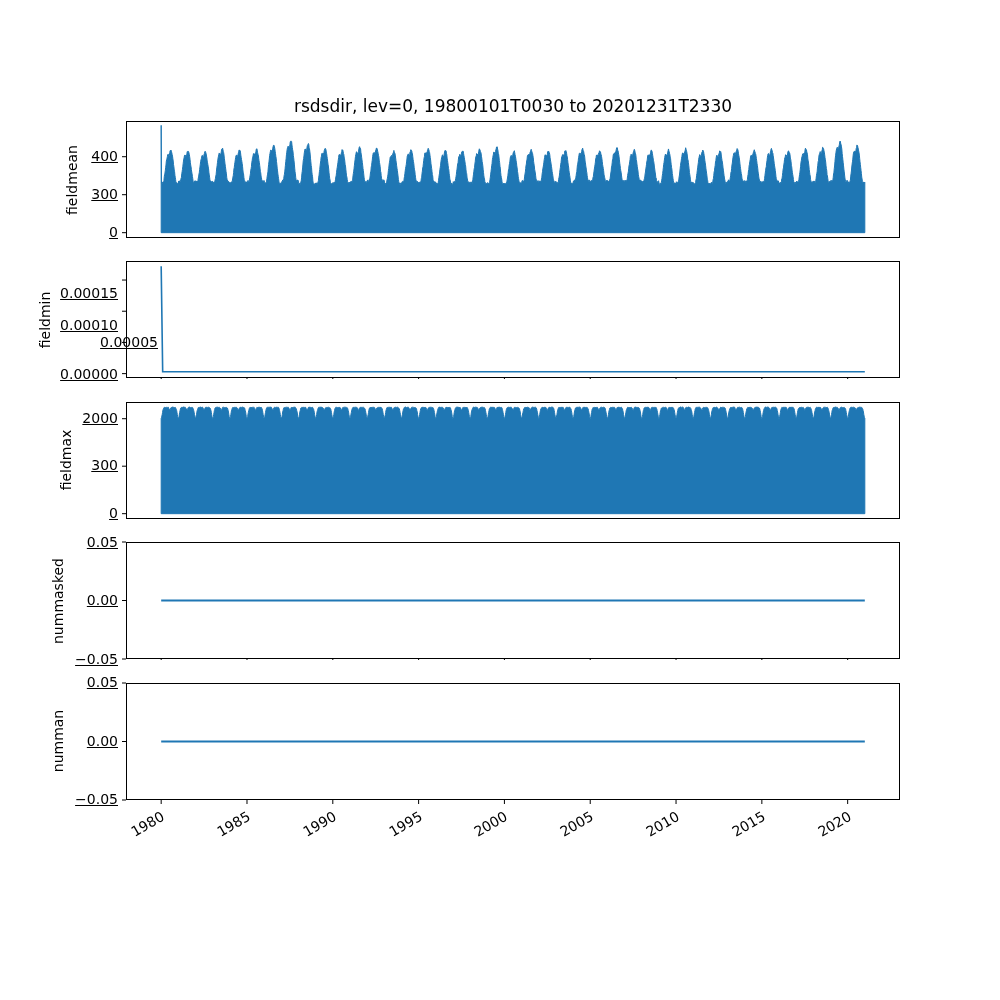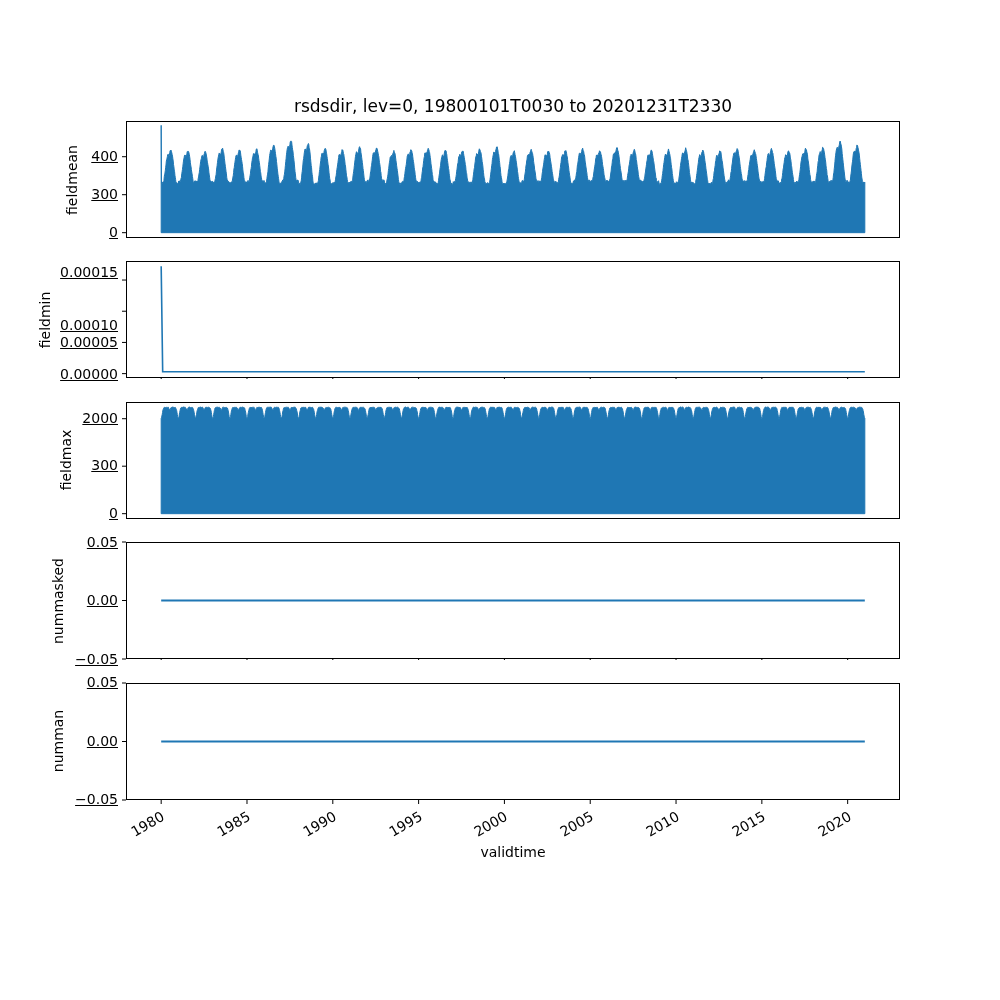--- a/index.html
+++ b/index.html
@@ -70,23 +70,23 @@
           <line x1="206.8004434589797" y1="117" x2="206.8004434589797" y2="121" stroke="#000000" stroke-width="1"></line>
           <line x1="292.6097560975608" y1="117" x2="292.6097560975608" y2="121" stroke="#000000" stroke-width="1"></line>
           <line x1="378.41906873614187" y1="117" x2="378.41906873614187" y2="121" stroke="#000000" stroke-width="1"></line>
           <line x1="464.22838137472297" y1="117" x2="464.22838137472297" y2="121" stroke="#000000" stroke-width="1"></line>
           <line x1="550.0376940133041" y1="117" x2="550.0376940133041" y2="121" stroke="#000000" stroke-width="1"></line>
           <line x1="635.8470066518852" y1="117" x2="635.8470066518852" y2="121" stroke="#000000" stroke-width="1"></line>
           <line x1="721.6563192904663" y1="117" x2="721.6563192904663" y2="121" stroke="#000000" stroke-width="1"></line>
           <rect x="0.5" y="0.5" width="773" height="116" fill="none" stroke="#000000" stroke-width="1"></rect>
         </svg>
         <div class="ytick-label" style="top: 104.132px;">0.00000</div>
-        <div class="ytick-label" style="top: 72.932px;">0.00005</div>
+        <div class="ytick-label" style="top: 72.932px; margin-left: 40px;">0.00005</div>
         <div class="ytick-label" style="top: 56px;">0.00010</div>
-        <div class="ytick-label" style="top: 3px;">0.00015</div>
+        <div class="ytick-label" style="top: 24px;">0.00015</div>
         <div class="xtick-label" style="left: -30.8182px;">1980</div>
         <div class="xtick-label" style="left: 54.9911px;">1985</div>
         <div class="xtick-label" style="left: 140.8px;">1990</div>
         <div class="xtick-label" style="left: 226.61px;">1995</div>
         <div class="xtick-label" style="left: 312.419px;">2000</div>
         <div class="xtick-label" style="left: 398.228px;">2005</div>
         <div class="xtick-label" style="left: 484.038px;">2010</div>
         <div class="xtick-label" style="left: 569.847px;">2015</div>
         <div class="xtick-label" style="left: 655.656px;">2020</div>
         <span class="ylabel" style="left: -81px; top: 58.5px;">fieldmin</span>
@@ -181,14 +181,13 @@
         <div class="xtick-label" style="left: 140.8px;">1990</div>
         <div class="xtick-label" style="left: 226.61px;">1995</div>
         <div class="xtick-label" style="left: 312.419px;">2000</div>
         <div class="xtick-label" style="left: 398.228px;">2005</div>
         <div class="xtick-label" style="left: 484.038px;">2010</div>
         <div class="xtick-label" style="left: 569.847px;">2015</div>
         <div class="xtick-label" style="left: 655.656px;">2020</div>
         <span class="ylabel" style="left: -68px; top: 58.5px;">numman</span>
       </div>
     </div>
-  <div class="fig-xlabel">validtime</div>
 </div>
 
 </body></html>

